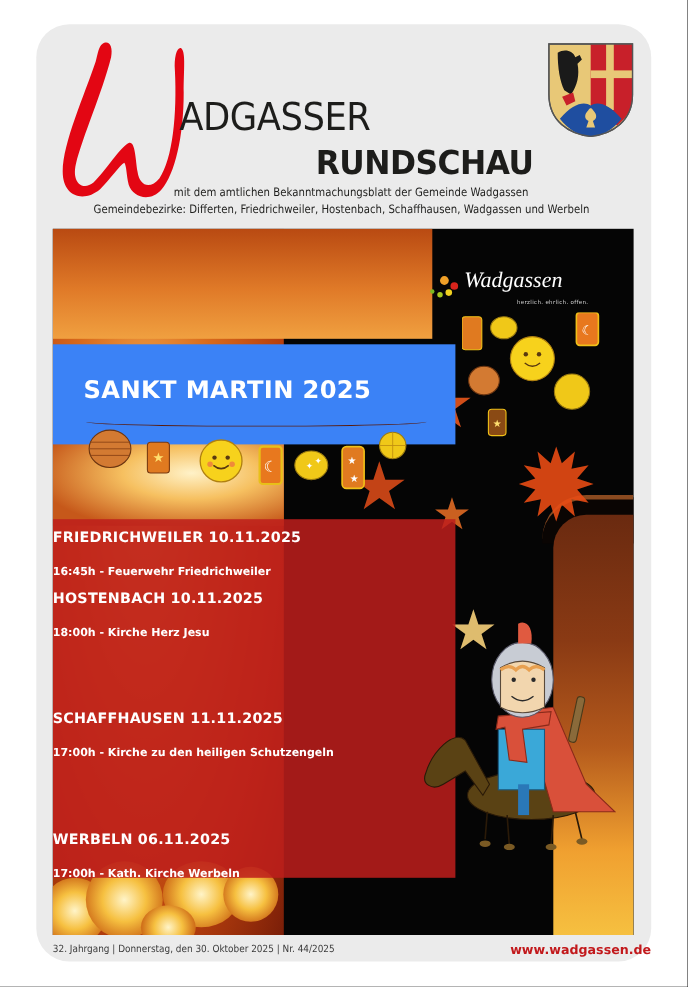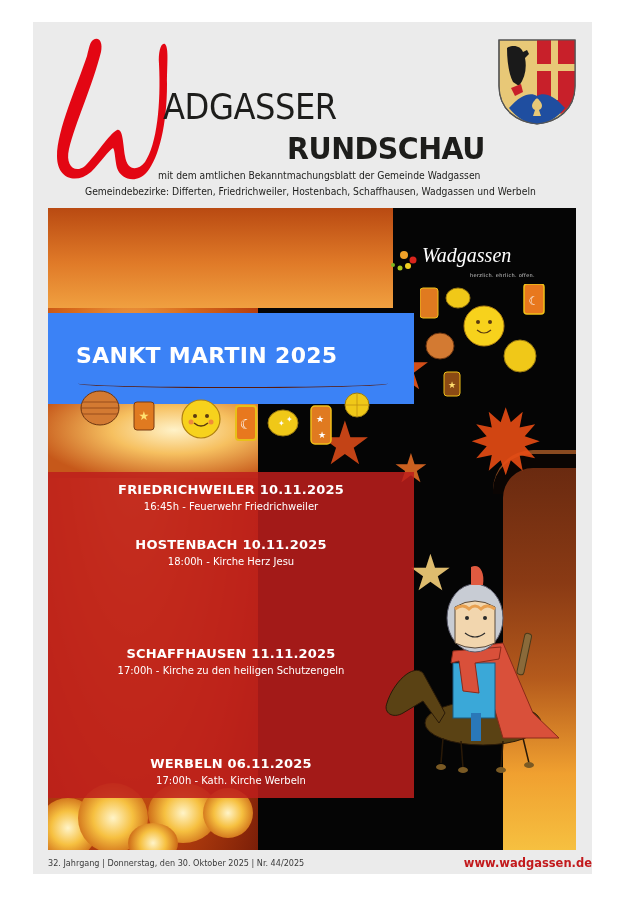--- a/index.html
+++ b/index.html
@@ -1,17 +1,17 @@
 <!DOCTYPE html>
 <html><head>
 <meta charset="utf-8">
 <style>
   html, body { margin:0; padding:0; }
   body { width:625px; height:897px; background:#ffffff; position:relative; overflow:hidden; font-family:"DejaVu Sans", sans-serif; }
-  .page { position:absolute; left:33px; top:22px; width:559px; height:852px; background:#ebebeb; }
+  .page { position:absolute; left:33px; top:22px; width:559px; height:852px; background:#ebebeb;border-radius:30px; }
   .masthead { position:absolute; left:0; top:0; width:559px; height:186px; }
   .w-logo { position:absolute; left:20px; top:12px; width:120px; height:150px; }
   .title-top { position:absolute; left:130px; top:68px; font-family:"DejaVu Sans", sans-serif; font-size:35px; font-weight:normal; color:#1d1d1b; letter-spacing:-0.5px; line-height:1; transform:scaleX(0.92); transform-origin:left top; }
   .title-bottom { position:absolute; left:254px; top:112px; font-family:"DejaVu Sans", sans-serif; font-size:30px; font-weight:bold; color:#1d1d1b; letter-spacing:-0.5px; line-height:1; transform:scaleX(0.95); transform-origin:left top; }
   .subline1 { position:absolute; left:125px; top:147px; font-size:10.5px; color:#1d1d1b; white-space:nowrap; transform:scaleX(0.88); transform-origin:left top; }
   .subline2 { position:absolute; left:52px; top:163px; font-size:10.5px; color:#1d1d1b; white-space:nowrap; transform:scaleX(0.88); transform-origin:left top; }
   .coat { position:absolute; left:464px; top:16px; width:80px; height:88px; }
 
   .hero { position:absolute; left:15px; top:186px; width:528px; height:642px; overflow:hidden; background:#050505; }
   .bg-warm { position:absolute; left:0; top:0; width:210px; height:642px;
@@ -26,23 +26,23 @@
      background: linear-gradient(180deg, #6a2a10 0%, #8a3a14 30%, #b45a1c 55%, #f0a030 80%, #f6c040 100%); border-radius:30px 0 0 0; }
   .right-lantern-top { position:absolute; left:445px; top:242px; width:83px; height:40px; background:#0a0503; border-radius:40px 0 0 0; border-top:4px solid #8a4a20; }
 
   .banner { position:absolute; left:0; top:105px; width:366px; height:91px; background:#3b82f6; }
   .banner-title { position:absolute; left:28px; top:30px; font-family:"DejaVu Sans", sans-serif; font-weight:bold; font-size:22px; color:#ffffff; letter-spacing:0.3px; white-space:nowrap; }
   .string { position:absolute; left:30px; top:66px; width:310px; height:8px; border-bottom:1px solid #5a1a0a; border-radius:0 0 50% 50%; }
 
   .lantern { position:absolute; }
 
   .schedule { position:absolute; left:0; top:264px; width:366px; height:326px; background:rgba(190,30,28,0.86); }
-  .event { position:absolute; left:0; width:366px; text-align:center; color:#ffffff; }
+  .event { position:absolute; left:0; width:366px; text-align:left; color:#ffffff; }
   .event-title { font-weight:bold; font-size:13px; letter-spacing:0.2px; line-height:16px; white-space:nowrap; }
-  .event-detail { font-weight:normal; font-size:10px; line-height:14px; margin-top:2px; white-space:nowrap; }
+  .event-detail { font-weight:bold; font-size:10px; line-height:14px; margin-top:16px; white-space:nowrap; }
 
   .brand { position:absolute; left:340px; top:36px; }
   .brand-dots { position:absolute; left:0; top:6px; width:30px; height:24px; }
   .brand-name { position:absolute; left:34px; top:0px; font-family:Liberation Serif, serif; font-style:italic; font-size:20px; color:#ffffff; white-space:nowrap; }
   .brand-tag { position:absolute; left:82px; top:28px; font-size:5px; color:#cfcfcf; white-space:nowrap; letter-spacing:0.3px; }
 
   .knight { position:absolute; left:335px; top:355px; width:180px; height:210px; }
 
   .footer-left { position:absolute; left:15px; top:836px; font-size:9px; color:#3a3a3a; white-space:nowrap; transform:scaleX(0.9); transform-origin:left top; }
   .footer-right { position:absolute; right:0px; top:834px; font-size:11.5px; font-weight:bold; color:#c2191c; white-space:nowrap; }

